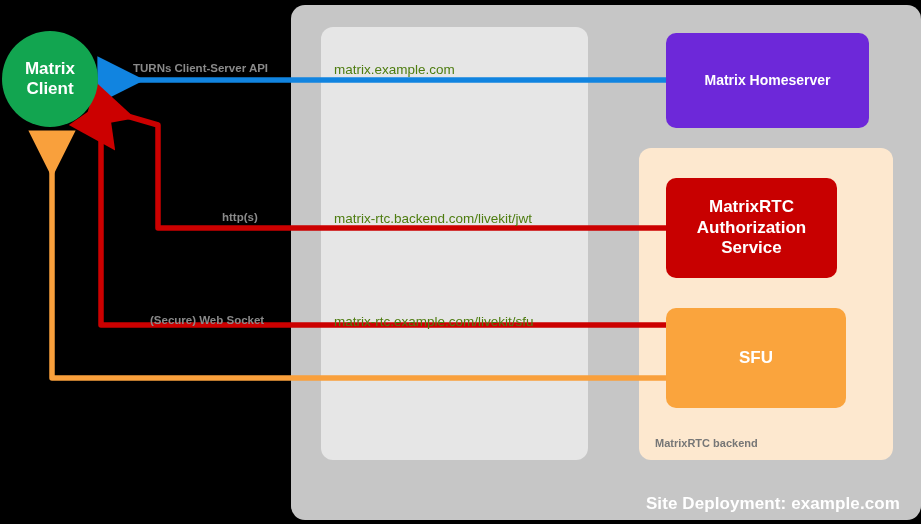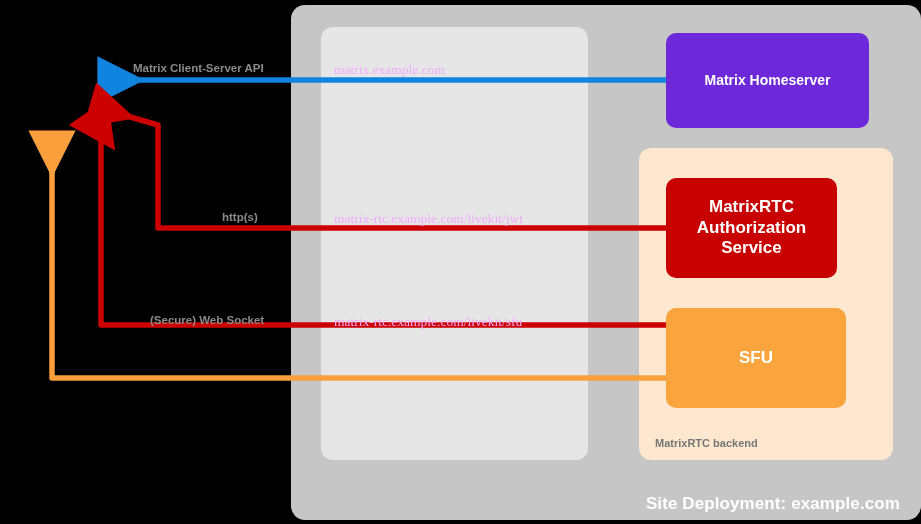--- a/index.html
+++ b/index.html
@@ -25,21 +25,21 @@
                  color:#fff;font-weight:bold;font-size:17px;line-height:1.15;}
   #matrix-client span{display:block;}
 
   .node-box{display:flex;align-items:center;justify-content:center;text-align:center;
             color:#ffffff;font-weight:bold;border-radius:10px;line-height:1.2;}
   #homeserver{left:666px;top:33px;width:203px;height:95px;background:#6d28d9;font-size:14px;}
   #auth-service{left:666px;top:178px;width:171px;height:100px;background:#c80000;font-size:17px;}
   #sfu{left:666px;top:308px;width:180px;height:100px;background:#faa43d;font-size:17px;}
 
   
-  .url-label{color:#f0abfc;font-size:13.5px;font-family:Liberation Serif, serif;white-space:nowrap;}
+  .url-label{color:#4d7c0f;font-size:13.5px;font-family:Liberation Sans, sans-serif;white-space:nowrap;}
   #url-homeserver{left:334px;top:62px;}
   #url-jwt{left:334px;top:211px;}
   #url-sfu{left:334px;top:314px;}
 
   .edge-label{color:#8a8a8a;font-size:11.5px;font-weight:bold;white-space:nowrap;}
   #lbl-csapi{left:133px;top:62px;}
   #lbl-https{left:222px;top:211px;}
   #lbl-ws{left:150px;top:314px;}
   #lbl-webrtc{left:64px;top:364px;}
 
@@ -79,37 +79,43 @@
 
     <g>
       <path d="M666,325 L101,325 L101,130 L92,117" fill="none" stroke="#cc0000" stroke-width="5.5" stroke-linejoin="round" marker-end="url(#ah-red)"></path>
     </g>
 
     <g>
       <path d="M666,378 L52,378 L52,137" fill="none" stroke="#f9a03c" stroke-width="5.5" stroke-linejoin="round" marker-end="url(#ah-orange)"></path>
     </g>
   </svg>
 
+  <div class="abs" id="matrix-client">
+    <div>
+      <span>Matrix</span>
+      <span>Client</span>
+    </div>
+  </div>
 
   <div class="abs node-box" id="homeserver">
     <span>Matrix Homeserver</span>
   </div>
 
   <div class="abs node-box" id="auth-service">
     <span>MatrixRTC Authorization Service</span>
   </div>
 
   <div class="abs node-box" id="sfu">
     <span>SFU</span>
   </div>
 
   <div class="abs url-label" id="url-homeserver">matrix.example.com</div>
-  <div class="abs url-label" id="url-jwt">matrix-rtc.example.com/livekit/jwt</div>
+  <div class="abs url-label" id="url-jwt">matrix-rtc.backend.com/livekit/jwt</div>
   <div class="abs url-label" id="url-sfu">matrix-rtc.example.com/livekit/sfu</div>
 
-  <div class="abs edge-label" id="lbl-csapi">Matrix Client-Server API</div>
+  <div class="abs edge-label" id="lbl-csapi">TURNs Client-Server API</div>
   <div class="abs edge-label" id="lbl-https">http(s)</div>
   <div class="abs edge-label" id="lbl-ws">(Secure) Web Socket</div>
 
   <div class="abs" id="rtc-backend-label">MatrixRTC backend</div>
   <div class="abs" id="site-deployment-label">Site Deployment: example.com</div>
 
 </div>
 
 </body></html>

